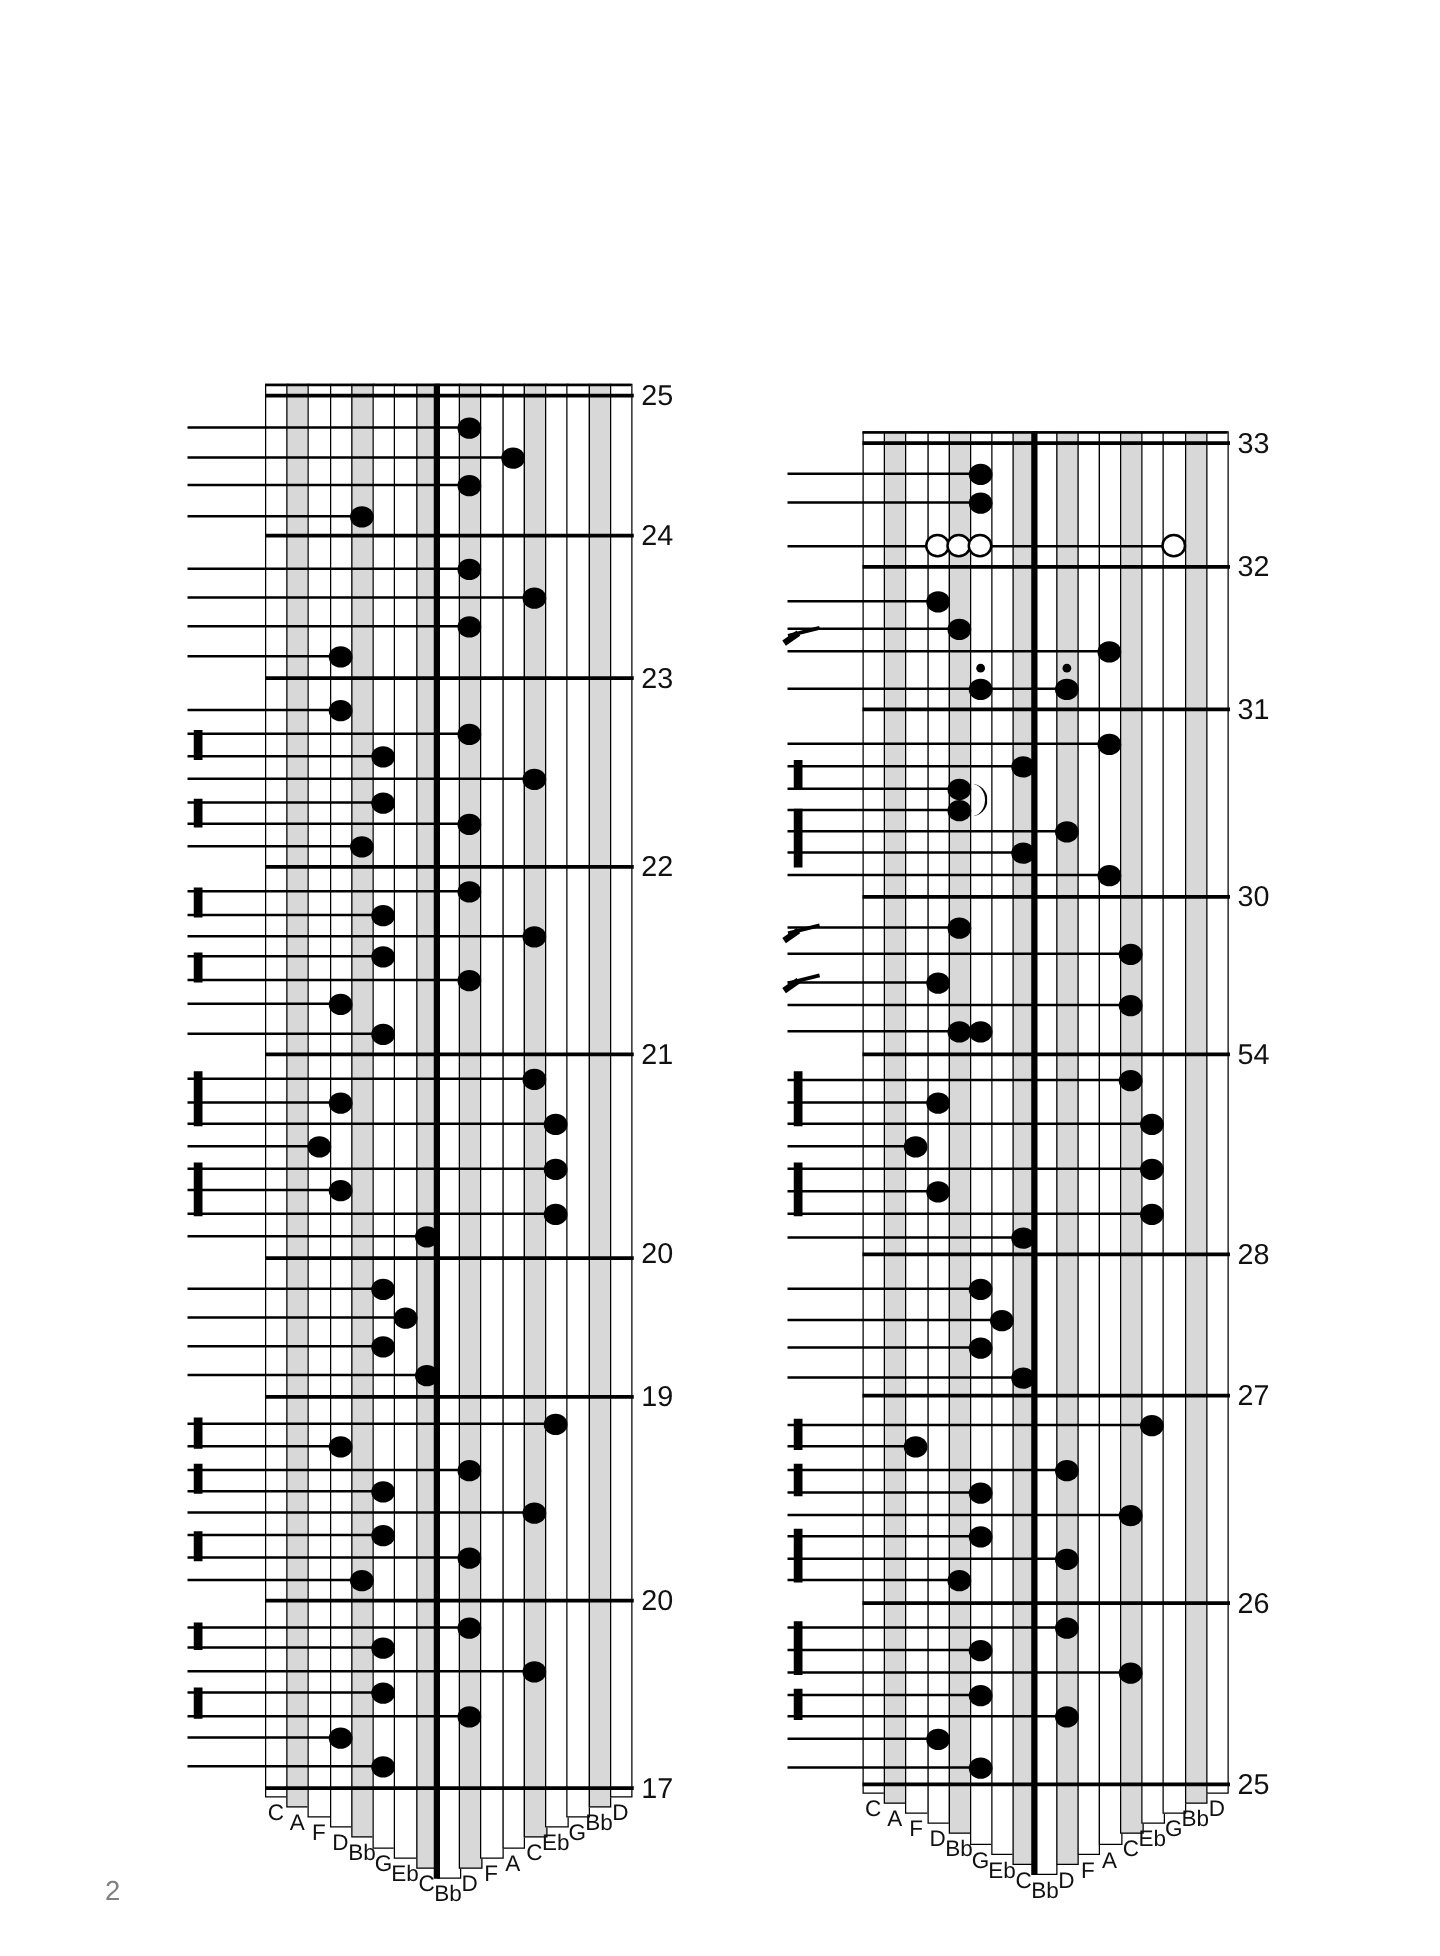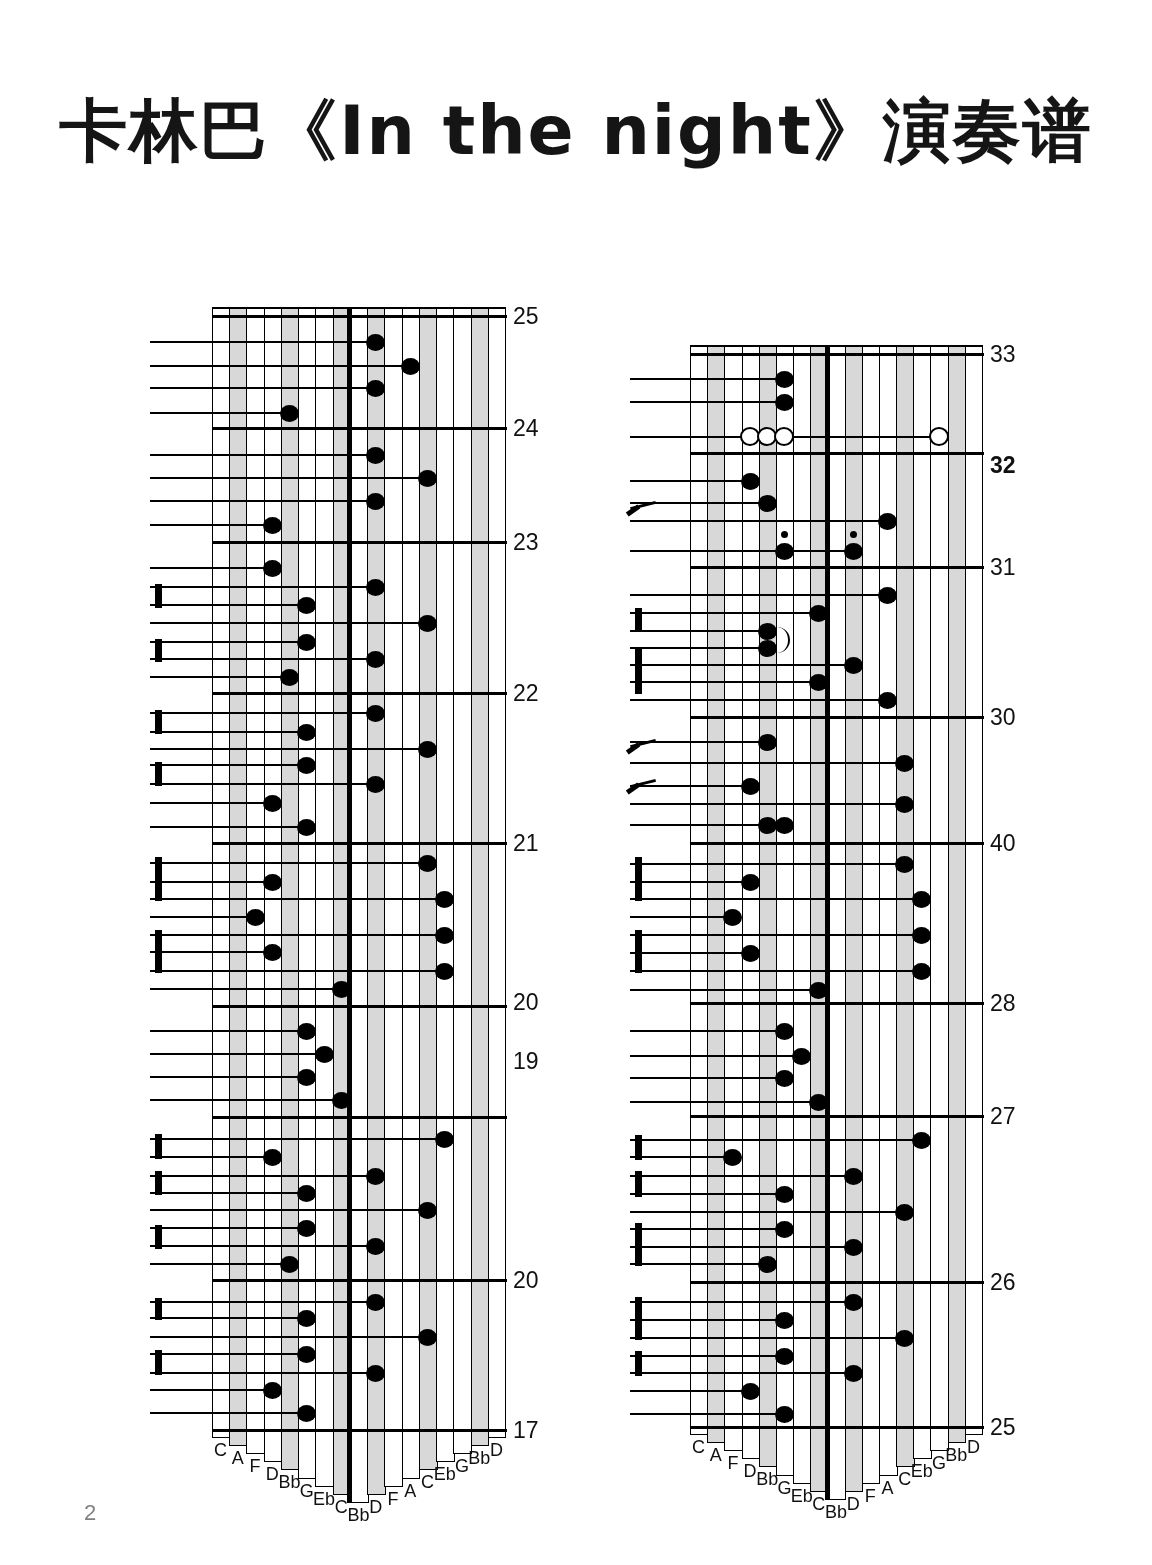--- a/index.html
+++ b/index.html
@@ -26,21 +26,20 @@
   .nlabel{position:absolute;width:30px;text-align:center;font-size:18px;color:#111;z-index:7;}
   .tie{position:absolute;width:14px;height:26px;border-right:2.5px solid #000;
        border-radius:0 14px 14px 0 / 0 14px 14px 0;z-index:7;}
   .glissA{position:absolute;width:26px;height:2.5px;background:#000;transform:rotate(-14deg);z-index:7;}
   .glissB{position:absolute;width:14px;height:5px;background:#000;transform:rotate(-35deg);z-index:7;}
 </style>
 </head>
 <body>
 
 <div id="page">
-  <div class="title">卡林巴《In the night》演奏谱</div>
   <div class="subtitle">
   </div>
   <div id="tab-root">
       <div class="vcol" style="left: 212px; top: 307px; width: 18.7353px; height: 1131px; background: rgb(255, 255, 255);"></div>
       <div class="nlabel" style="left: 205.618px; top: 1440px;">C</div>
       <div class="vcol" style="left: 229.235px; top: 307px; width: 18.7353px; height: 1139.1px; background: rgb(216, 216, 216);"></div>
       <div class="nlabel" style="left: 222.853px; top: 1448.1px;">A</div>
       <div class="vcol" style="left: 246.471px; top: 307px; width: 18.7353px; height: 1147.2px; background: rgb(255, 255, 255);"></div>
       <div class="nlabel" style="left: 240.088px; top: 1456.2px;">F</div>
       <div class="vcol" style="left: 263.706px; top: 307px; width: 18.7353px; height: 1155.3px; background: rgb(255, 255, 255);"></div>
@@ -79,21 +78,21 @@
       <div class="mnum" style="left: 513px; top: 415px;">24</div>
       <div class="mline" style="left: 212px; top: 540.5px; width: 294.5px; height: 3px;"></div>
       <div class="mnum" style="left: 513px; top: 529px;">23</div>
       <div class="mline" style="left: 212px; top: 691.5px; width: 294.5px; height: 3px;"></div>
       <div class="mnum" style="left: 513px; top: 680px;">22</div>
       <div class="mline" style="left: 212px; top: 841.5px; width: 294.5px; height: 3px;"></div>
       <div class="mnum" style="left: 513px; top: 830px;">21</div>
       <div class="mline" style="left: 212px; top: 1004.5px; width: 294.5px; height: 3px;"></div>
       <div class="mnum" style="left: 513px; top: 989px;">20</div>
       <div class="mline" style="left: 212px; top: 1115.5px; width: 294.5px; height: 3px;"></div>
-      <div class="mnum" style="left: 513px; top: 1048px;">19</div>
+      <div class="mnum" style="left: 513px; top: 1104px;">19</div>
       <div class="mline" style="left: 212px; top: 1278.5px; width: 294.5px; height: 3px;"></div>
       <div class="mnum" style="left: 513px; top: 1267px;">20</div>
       <div class="mline" style="left: 212px; top: 1428.5px; width: 294.5px; height: 3px;"></div>
       <div class="mnum" style="left: 513px; top: 1417px;">17</div>
       <div class="nline" style="left: 150px; top: 341px; width: 225.735px; height: 2px;"></div>
       <div class="dot" style="left: 366.235px; top: 333.5px;"></div>
       <div class="nline" style="left: 150px; top: 365px; width: 260.206px; height: 2px;"></div>
       <div class="dot" style="left: 400.706px; top: 357.5px;"></div>
       <div class="nline" style="left: 150px; top: 387px; width: 225.735px; height: 2px;"></div>
       <div class="dot" style="left: 366.235px; top: 379.5px;"></div>
@@ -232,27 +231,27 @@
       <div class="nlabel" style="left: 924.059px; top: 1453.2px;">G</div>
       <div class="vcol" style="left: 947.647px; top: 345px; width: 18.6765px; height: 1098.1px; background: rgb(216, 216, 216);"></div>
       <div class="nlabel" style="left: 941.235px; top: 1445.1px;">Bb</div>
       <div class="vcol" style="left: 964.824px; top: 345px; width: 18.6765px; height: 1090px; background: rgb(255, 255, 255);"></div>
       <div class="nlabel" style="left: 958.412px; top: 1437px;">D</div>
       <div class="centerline" style="left: 824.912px; top: 345px; width: 5px; height: 1154.8px;"></div>
       <div class="topline" style="left: 690px; top: 345px; width: 292px; height: 2px;"></div>
       <div class="mline" style="left: 690px; top: 352.5px; width: 293.5px; height: 3px;"></div>
       <div class="mnum" style="left: 990px; top: 341px;">33</div>
       <div class="mline" style="left: 690px; top: 451.5px; width: 293.5px; height: 3px;"></div>
-      <div class="mnum" style="left: 990px; top: 452px; font-weight: bold;">32</div>
+      <div class="mnum" style="left: 990px; top: 440px;">32</div>
       <div class="mline" style="left: 690px; top: 565.5px; width: 293.5px; height: 3px;"></div>
       <div class="mnum" style="left: 990px; top: 554px;">31</div>
       <div class="mline" style="left: 690px; top: 715.5px; width: 293.5px; height: 3px;"></div>
       <div class="mnum" style="left: 990px; top: 704px;">30</div>
       <div class="mline" style="left: 690px; top: 841.5px; width: 293.5px; height: 3px;"></div>
-      <div class="mnum" style="left: 990px; top: 830px;">40</div>
+      <div class="mnum" style="left: 990px; top: 830px;">54</div>
       <div class="mline" style="left: 690px; top: 1001.5px; width: 293.5px; height: 3px;"></div>
       <div class="mnum" style="left: 990px; top: 990px;">28</div>
       <div class="mline" style="left: 690px; top: 1114.5px; width: 293.5px; height: 3px;"></div>
       <div class="mnum" style="left: 990px; top: 1103px;">27</div>
       <div class="mline" style="left: 690px; top: 1280.5px; width: 293.5px; height: 3px;"></div>
       <div class="mnum" style="left: 990px; top: 1269px;">26</div>
       <div class="mline" style="left: 690px; top: 1425.5px; width: 293.5px; height: 3px;"></div>
       <div class="mnum" style="left: 990px; top: 1414px;">25</div>
       <div class="nline" style="left: 630px; top: 378px; width: 154.471px; height: 2px;"></div>
       <div class="dot" style="left: 774.971px; top: 370.5px;"></div>

